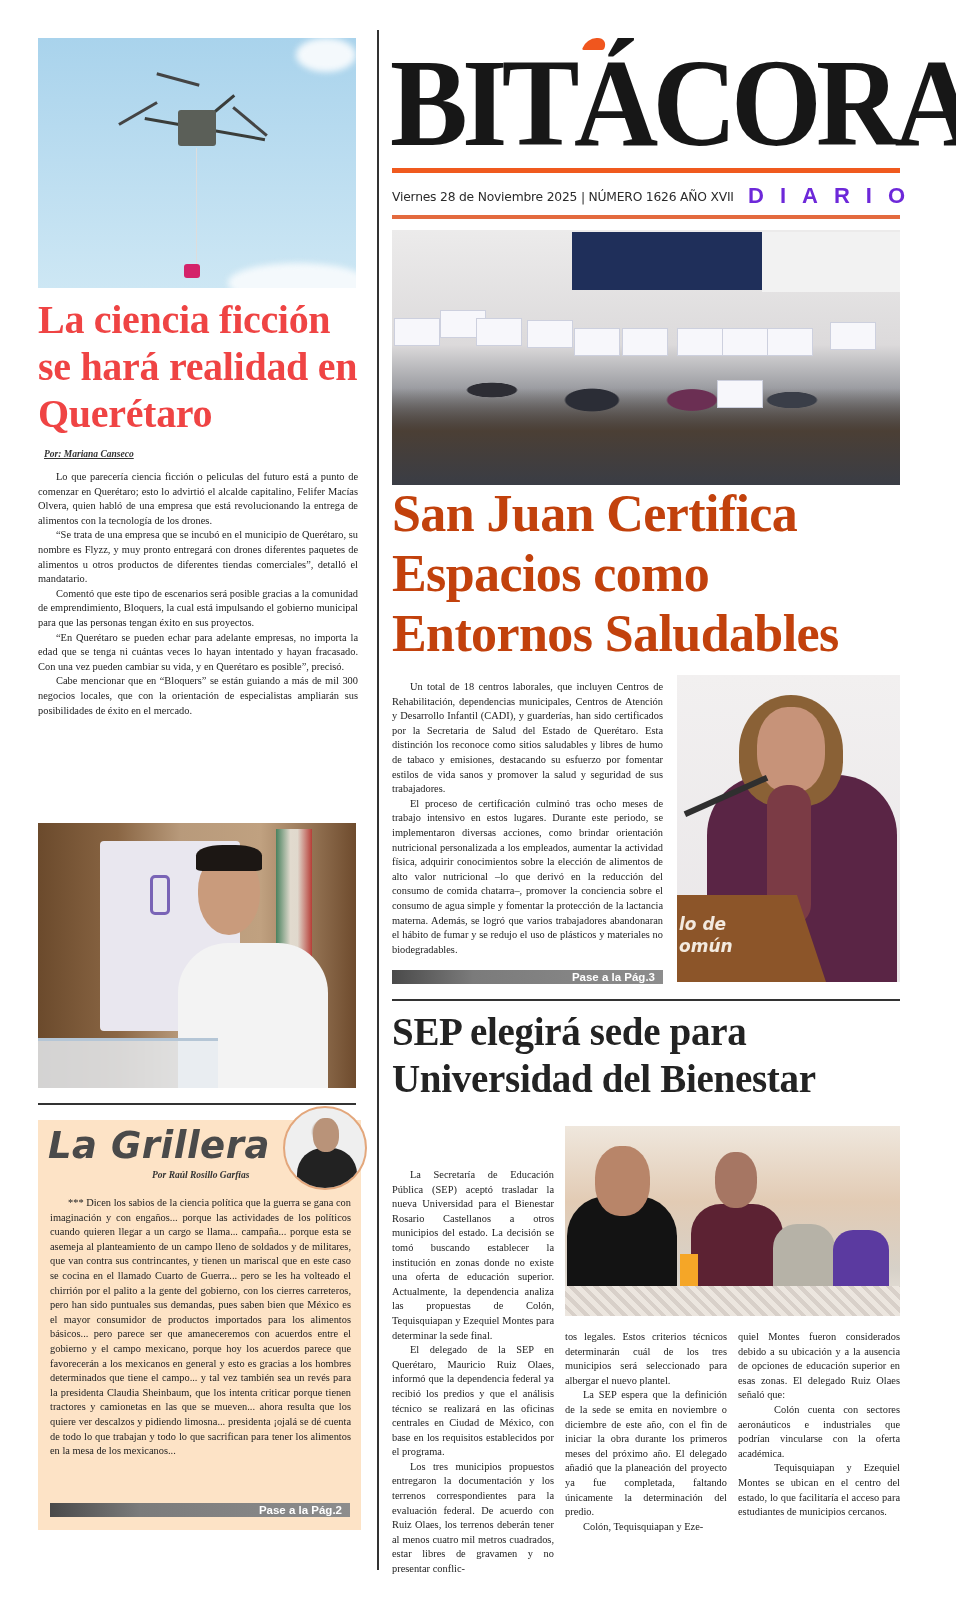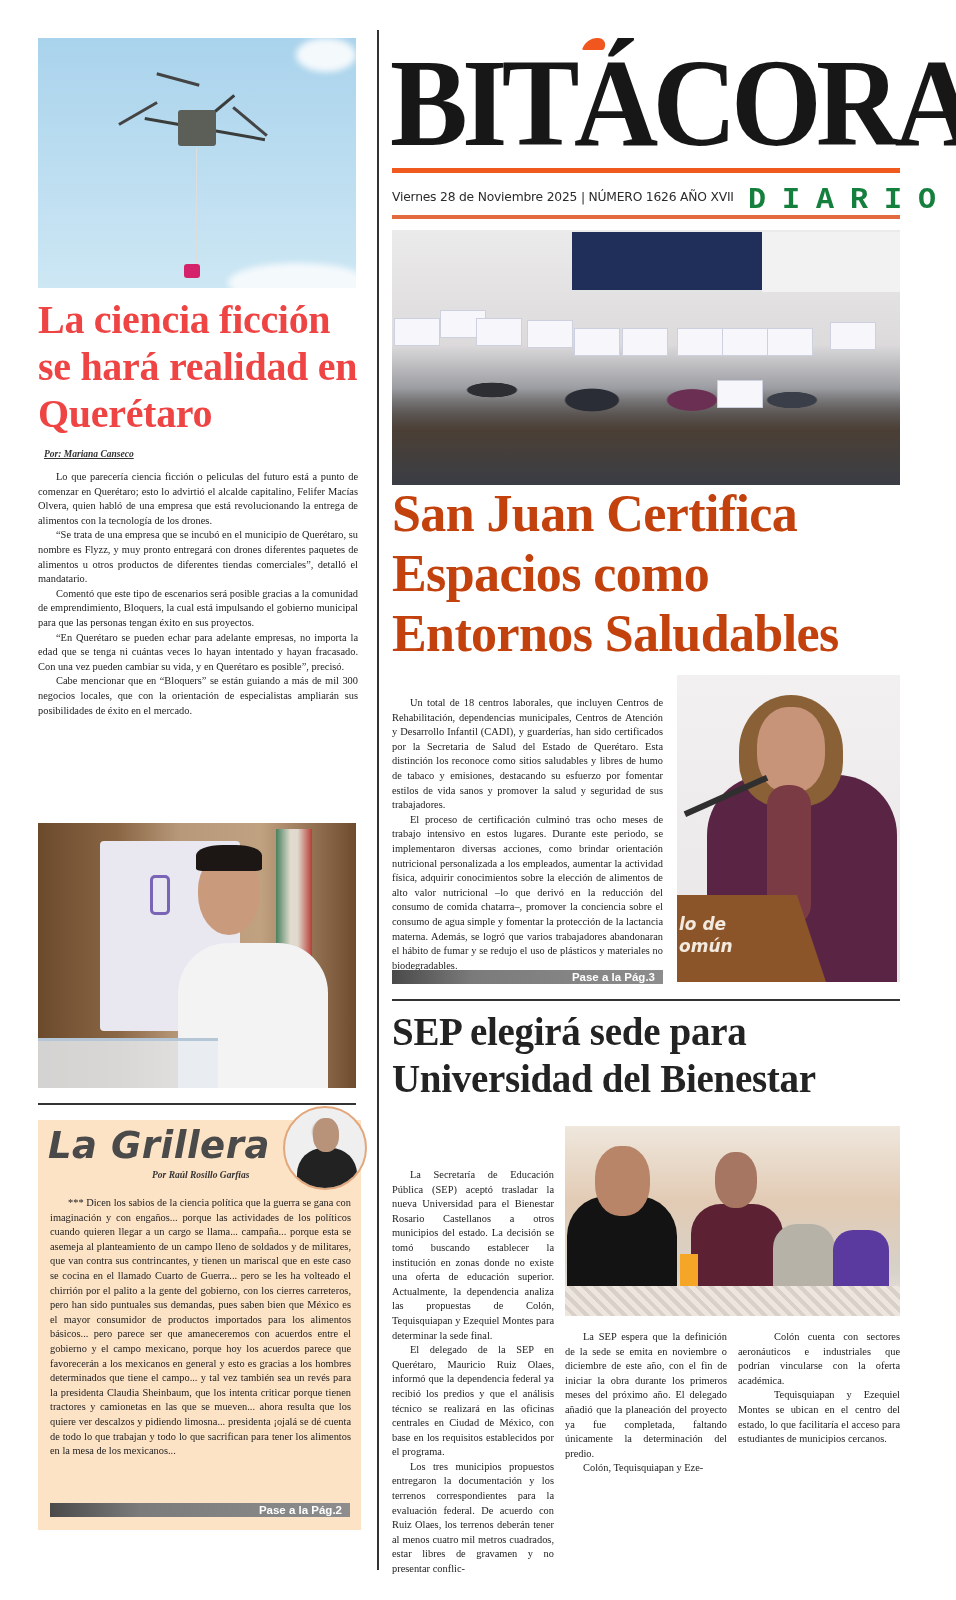--- a/index.html
+++ b/index.html
@@ -75,25 +75,25 @@
   .byline { position: absolute; left: 44px; top: 449px; font-style: italic; font-weight: bold; font-size: 9.5px; color: #333; text-decoration: underline; }
   .body-text { font-family: "Liberation Serif", serif; font-size: 10.4px; line-height: 14.6px; color: #222; text-align: justify; hyphens: auto; }
   .body-text p { text-indent: 18px; }
   .left-body { position: absolute; left: 38px; top: 470px; width: 320px; }
 
   
   .masthead-logo { position: absolute; left: 390px; top: 40px; width: 510px; height: 128px; font-family: "Liberation Serif", serif; font-weight: bold; font-size: 124px; line-height: 128px; color: #171717; letter-spacing: -6px; transform: scaleX(0.94); transform-origin: left; white-space: nowrap; }
   .masthead-accent { position: absolute; left: 584px; top: 38px; width: 22px; height: 12px; background: #f0561e; border-radius: 12px 12px 2px 2px; transform: skewX(-20deg); }
   .orange-rule { position: absolute; left: 392px; width: 508px; height: 5px; background: #f05a1e; }
   .masthead-date { position: absolute; left: 392px; top: 190px; font-family: "DejaVu Sans", sans-serif; font-size: 12.3px; color: #2b2b2b; letter-spacing: -0.2px; }
-  .masthead-diario { position: absolute; left: 748px; top: 183px; font-family: Liberation Mono, monospace; font-weight: bold; font-size: 30px; color: #15803d; letter-spacing: 16px; }
+  .masthead-diario { position: absolute; left: 748px; top: 183px; font-family: Liberation Sans, sans-serif; font-weight: bold; font-size: 22px; color: #6d28d9; letter-spacing: 16px; }
 
   
   .h-main { position: absolute; left: 392px; top: 484px; width: 520px; font-weight: bold; font-size: 52px; line-height: 60px; color: #c2410c; letter-spacing: -0.6px; }
-  .main-body { position: absolute; left: 392px; top: 680px; width: 271px; margin-top: 16px; }
+  .main-body { position: absolute; left: 392px; top: 680px; width: 271px; }
 
   
   .pase-bar { position: absolute; height: 14px; background: linear-gradient(90deg, #4a4a4a 0%, #7b7b7b 30%, #8d8d8d 100%); font-family: "Liberation Sans", sans-serif; font-weight: bold; font-size: 11.5px; color: #ffffff; text-align: right; padding-right: 8px; line-height: 14px; }
 
   .hrule { position: absolute; height: 1.5px; background: #333; }
 
   
   .h-sep { position: absolute; left: 392px; top: 1008px; width: 520px; font-weight: bold; font-size: 39px; line-height: 47px; color: #232323; letter-spacing: -0.3px; }
   .sep-col { position: absolute; }
 
@@ -215,20 +215,22 @@
   <div class="sep-p1h"></div>
   <div class="sep-p2"></div>
   <div class="sep-p2h"></div>
   <div class="sep-p3"></div>
   <div class="sep-p4"></div>
   <div class="sep-juice"></div>
   <div class="sep-table"></div>
 </div>
 
 <div class="sep-col body-text" style="left:565px;top:1330px;width:162px;">
+  <p style="text-indent:0">tos legales. Estos criterios técnicos determinarán cuál de los tres municipios será seleccionado para albergar el nuevo plantel.</p>
   <p>La SEP espera que la definición de la sede se emita en noviembre o diciembre de este año, con el fin de iniciar la obra durante los primeros meses del próximo año. El delegado añadió que la planeación del proyecto ya fue completada, faltando únicamente la determinación del predio.</p>
   <p>Colón, Tequisquiapan y Eze-</p>
 </div>
 
 <div class="sep-col body-text" style="left:738px;top:1330px;width:162px;">
+  <p style="text-indent:0">quiel Montes fueron considerados debido a su ubicación y a la ausencia de opciones de educación superior en esas zonas. El delegado Ruiz Olaes señaló que:</p>
   <p style="text-indent:36px">Colón cuenta con sectores aeronáuticos e industriales que podrían vincularse con la oferta académica.</p>
   <p style="text-indent:36px">Tequisquiapan y Ezequiel Montes se ubican en el centro del estado, lo que facilitaría el acceso para estudiantes de municipios cercanos.</p>
 </div>
 
 </body></html>

